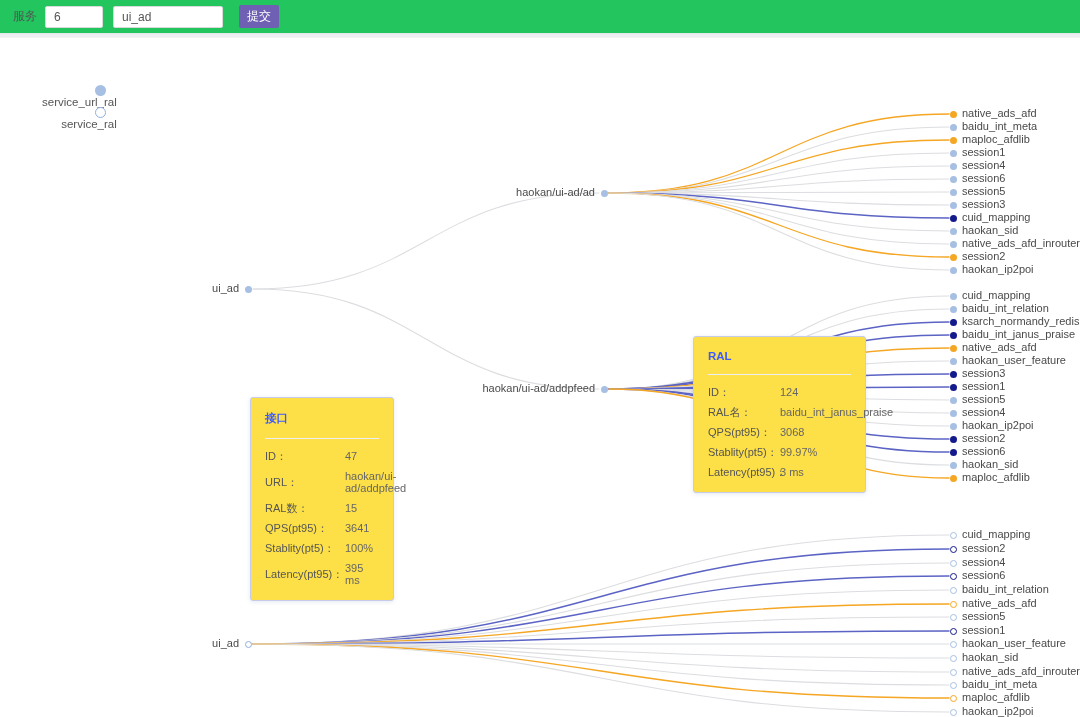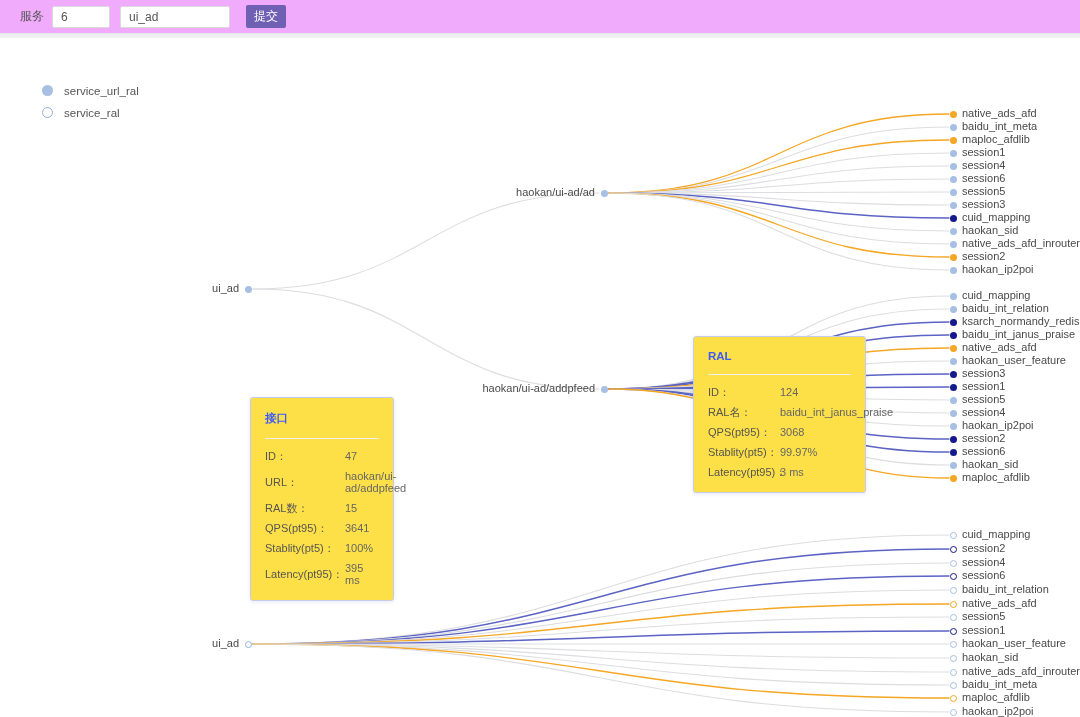--- a/index.html
+++ b/index.html
@@ -9,23 +9,23 @@
     overflow: hidden;
     background: #ffffff;
     font-family: "Liberation Sans", sans-serif;
     color: #444;
   }
 
   
   #toolbar {
     position: absolute; left: 0; top: 0;
     width: 1080px; height: 33px;
-    background: #f0abfc;
+    background: #22c55e;
     display: flex; align-items: center;
-    padding-left: 20px;
+    padding-left: 13px;
   }
   #toolbar-label {
     font-size: 12px; color: #555;
     margin-right: 8px; white-space: nowrap;
   }
   .tb-input {
     height: 22px;
     border: 1px solid #d9d9d9;
     border-radius: 2px;
     background: #fff;
@@ -52,22 +52,22 @@
     background: #eceef1;
     border-top: 1px solid #e4e7eb;
     border-bottom: 1px solid #f2f4f6;
   }
 
   
   #legend {
     position: absolute; left: 42px; top: 85px;
   }
   .legend-row {
-    display: flex; align-items: flex-start;
-    height: 18px; margin-bottom: 4px;
+    display: flex; align-items: flex-end;
+    height: 18px; margin-bottom: 4px; flex-direction: column;
   }
   .legend-dot {
     width: 11px; height: 11px; border-radius: 50%;
     margin-right: 11px; flex: none;
   }
   .legend-dot.filled { background: #a6bfe2; }
   .legend-dot.hollow { background: #fff; border: 1.6px solid #8fb0e0; }
   .legend-label { font-size: 11.5px; color: #555; white-space: nowrap; }
 
   

